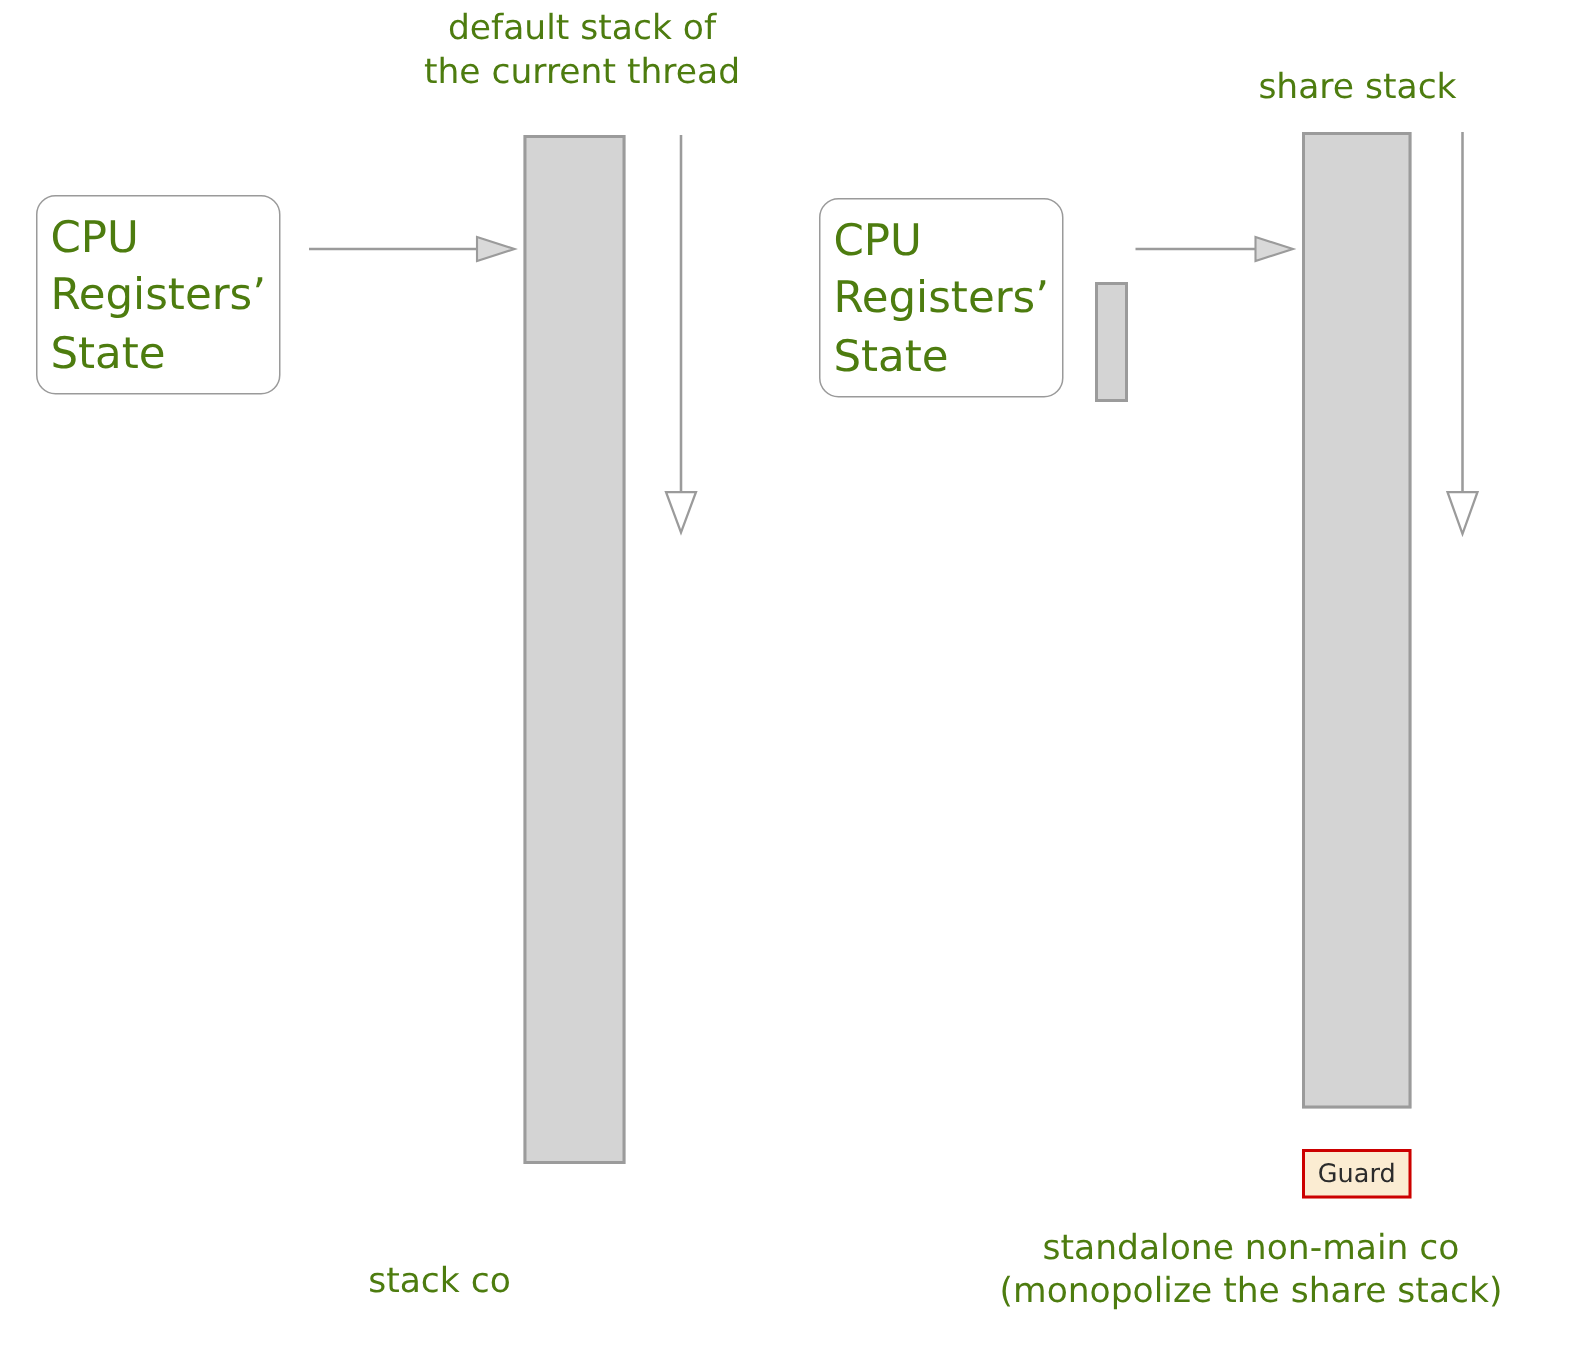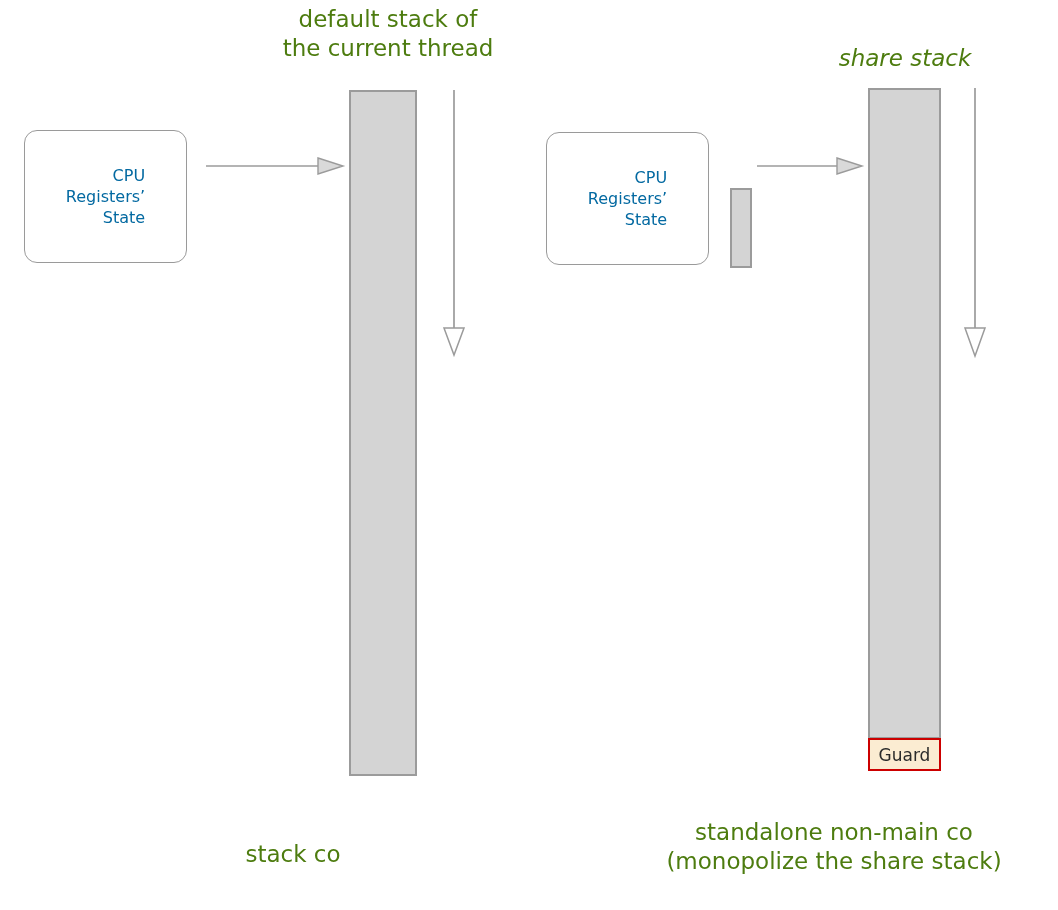--- a/index.html
+++ b/index.html
@@ -34,24 +34,24 @@
   .cpu-box {
     border: 1.6px solid #9a9a9a;
     border-radius: 13px;
     background: #ffffff;
     box-sizing: border-box;
     display: flex;
     align-items: center;
     justify-content: center;
   }
   .cpu-box-text {
-    text-align: right;
-    font-size: 16px;
+    text-align: left;
+    font-size: 29px;
     line-height: 1.33;
-    color: #0369a1;
+    color: #4d7c0f;
     white-space: pre-line;
   }
 
   
   .stack-rect {
     background: #d4d4d4;
     border: 2.4px solid #9b9b9b;
     box-sizing: border-box;
   }
   .small-rect {
@@ -61,20 +61,21 @@
   }
 
   
   .guard-box {
     background: #fbecd2;
     border: 2.6px solid #cc0000;
     box-sizing: border-box;
     display: flex;
     align-items: center;
     justify-content: center;
+    margin-top: 28px;
   }
   .guard-label {
     font-size: 17px;
     color: #2b2b2b;
   }
 
   
   svg.arrow-svg { display: block; overflow: visible; }
 </style>
 </head>
@@ -102,21 +103,21 @@
 
   <div class="abs" style="left:437px; top:90px;">
     <svg class="arrow-svg" width="34" height="268" viewBox="0 0 34 268">
       <line x1="17" y1="0" x2="17" y2="240" stroke="#9b9b9b" stroke-width="1.7"></line>
       <polygon points="7,238 27,238 17,265" fill="#ffffff" stroke="#9b9b9b" stroke-width="1.5"></polygon>
     </svg>
   </div>
 
   <div class="abs caption caption-bottom" style="left:193px; top:840px; width:200px;">stack co</div>
 
-  <div class="abs caption caption-top" style="left:805px; top:44px; width:200px;font-style:italic;">share stack</div>
+  <div class="abs caption caption-top" style="left:805px; top:44px; width:200px;">share stack</div>
 
   <div class="abs cpu-box" style="left:546px; top:132px; width:163px; height:133px;">
     <div class="cpu-box-text">CPU
 Registers’
 State</div>
   </div>
 
   <div class="abs small-rect" style="left:730px; top:188px; width:22px; height:80px;"></div>
 
   <div class="abs" style="left:757px; top:154px;">

